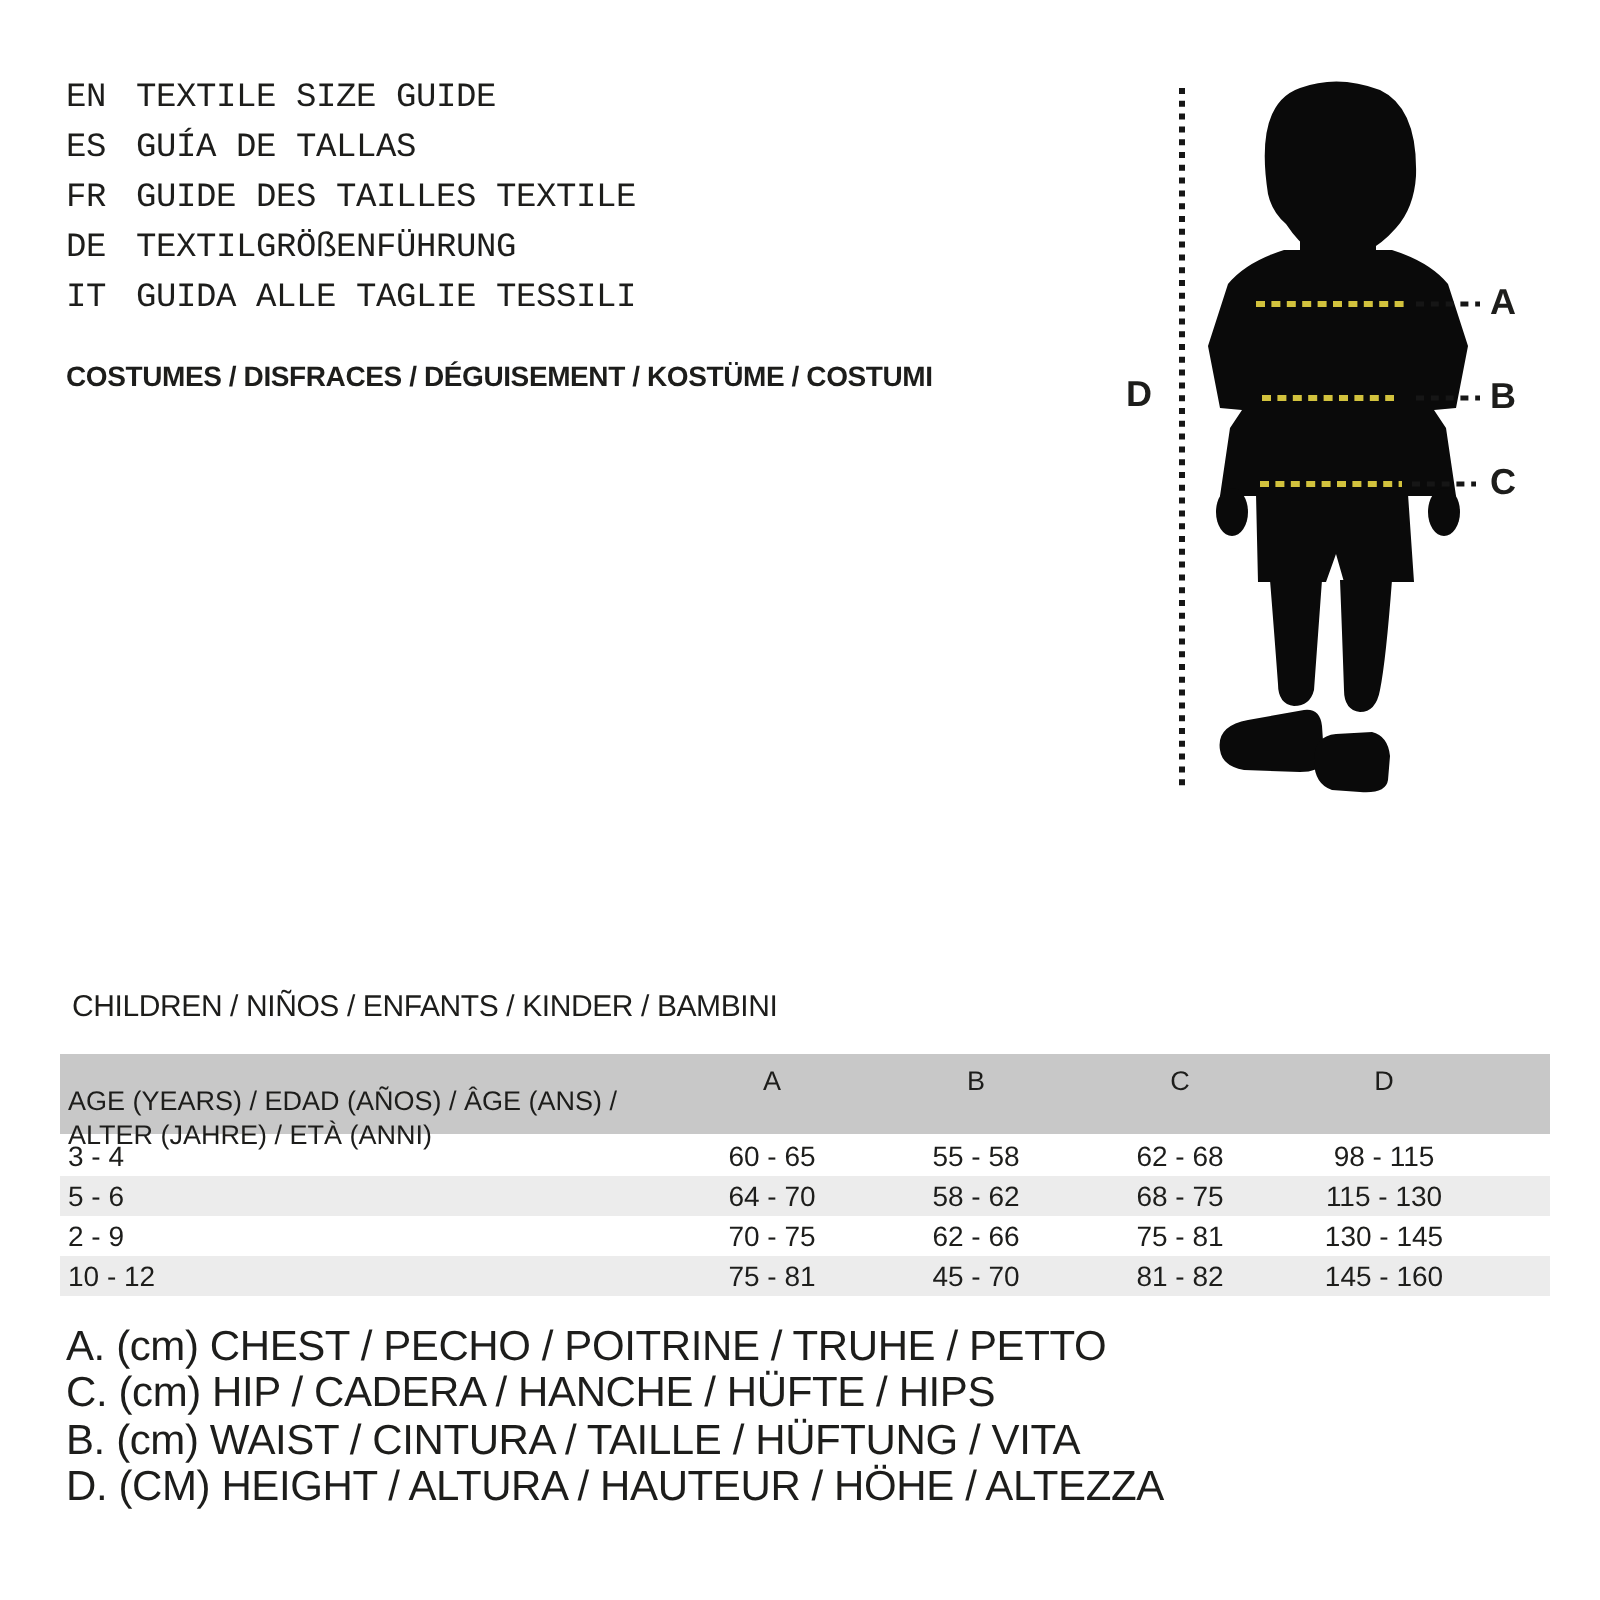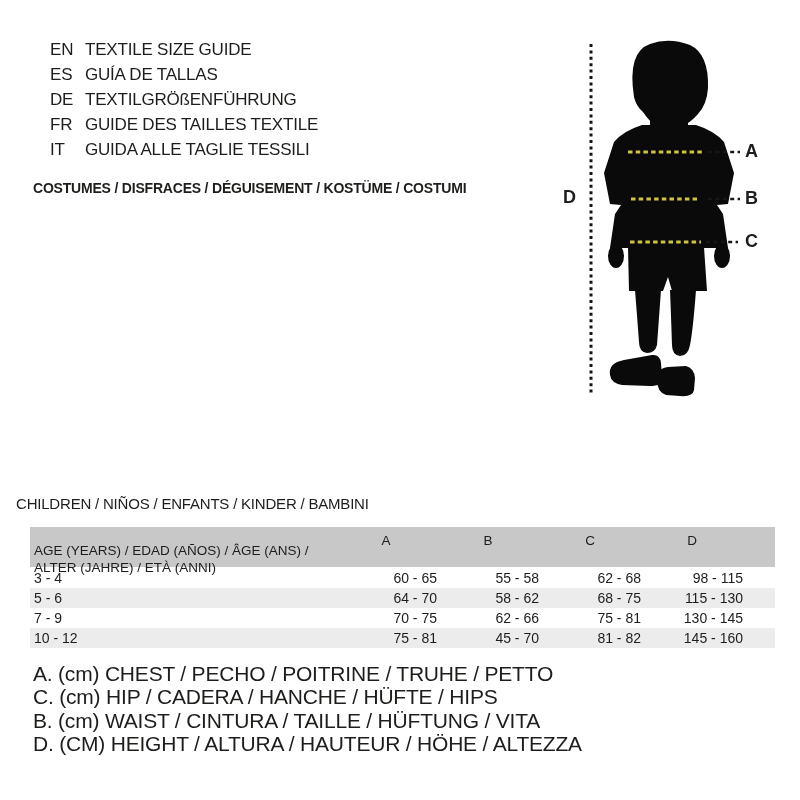--- a/index.html
+++ b/index.html
@@ -10,43 +10,43 @@
     --header-bg:#c8c8c8;
     --alt-row-bg:#ececec;
   }
   html,body{margin:0;padding:0;background:#ffffff;}
   .canvas{
     position:relative;width:800px;height:800px;background:#ffffff;overflow:hidden;
     font-family:"Liberation Sans",sans-serif;color:var(--text-color);
     -webkit-font-smoothing:antialiased;
   }
   
-  .lang-list{position:absolute;left:50px;top:37px;}
+  .lang-list{position:absolute;left:33px;top:37px;font-family:Liberation Mono, monospace;}
   .lang-row{display:flex;line-height:25px;font-size:17px;letter-spacing:-0.2px;}
   .lang-code{width:35px;flex:0 0 35px;}
   
   .category{position:absolute;left:33px;top:180px;font-size:14px;font-weight:bold;letter-spacing:-0.2px;}
   
   .figure-svg{position:absolute;left:540px;top:30px;width:260px;height:375px;}
   .fig-label{position:absolute;font-size:18px;font-weight:bold;line-height:20px;}
   .fig-label-a{left:745px;top:141px;}
   .fig-label-b{left:745px;top:188px;}
   .fig-label-c{left:745px;top:231px;}
   .fig-label-d{left:563px;top:187px;}
   
-  .table-title{position:absolute;left:16px;top:495px;font-size:15px;letter-spacing:-0.2px;}
+  .table-title{position:absolute;left:36px;top:495px;font-size:15px;letter-spacing:-0.2px;}
   .size-table{position:absolute;left:30px;top:527px;width:745px;font-size:14px;}
   .trow{display:grid;grid-template-columns:305px 102px 102px 102px 102px 32px;}
   .thead{background:var(--header-bg);height:40px;font-size:13.5px;}
   .thead .age-cell{padding:15px 0 0 4px;line-height:17px;}
   .thead .col-cell{text-align:center;padding-top:5px;line-height:17px;}
   .drow{height:20px;line-height:20px;}
   .drow.alt{background:var(--alt-row-bg);}
   .drow .age-cell{padding-left:4px;}
-  .drow .val-cell{text-align:right;}
+  .drow .val-cell{text-align:center;}
   .drow{margin-top:0;}
   .tbody{margin-top:1px;}
   
   .legend{position:absolute;left:33px;top:662px;list-style:none;margin:0;padding:0;}
   .legend li{line-height:23.4px;font-size:21px;letter-spacing:-0.2px;}
 </style>
 </head>
 <body>
 
 <div class="canvas">
@@ -54,26 +54,26 @@
   <section class="lang-list">
     <div class="lang-row">
       <span class="lang-code">EN</span>
       <span class="lang-label">TEXTILE SIZE GUIDE</span>
     </div>
     <div class="lang-row">
       <span class="lang-code">ES</span>
       <span class="lang-label">GUÍA DE TALLAS</span>
     </div>
     <div class="lang-row">
+      <span class="lang-code">FR</span>
+      <span class="lang-label">GUIDE DES TAILLES TEXTILE</span>
+    </div>
+    <div class="lang-row">
       <span class="lang-code">DE</span>
       <span class="lang-label">TEXTILGRÖßENFÜHRUNG</span>
-    </div>
-    <div class="lang-row">
-      <span class="lang-code">FR</span>
-      <span class="lang-label">GUIDE DES TAILLES TEXTILE</span>
     </div>
     <div class="lang-row">
       <span class="lang-code">IT</span>
       <span class="lang-label">GUIDA ALLE TAGLIE TESSILI</span>
     </div>
   </section>
 
   <div class="category">COSTUMES / DISFRACES / DÉGUISEMENT / KOSTÜME / COSTUMI</div>
 
   <svg class="figure-svg" viewBox="540 30 260 375" xmlns="http://www.w3.org/2000/svg" aria-hidden="true">
@@ -135,21 +135,21 @@
       </div>
       <div class="trow drow alt">
         <div class="age-cell">5 - 6</div>
         <div class="val-cell">64 - 70</div>
         <div class="val-cell">58 - 62</div>
         <div class="val-cell">68 - 75</div>
         <div class="val-cell">115 - 130</div>
         <div></div>
       </div>
       <div class="trow drow">
-        <div class="age-cell">7 - 9</div>
+        <div class="age-cell">2 - 9</div>
         <div class="val-cell">70 - 75</div>
         <div class="val-cell">62 - 66</div>
         <div class="val-cell">75 - 81</div>
         <div class="val-cell">130 - 145</div>
         <div></div>
       </div>
       <div class="trow drow alt">
         <div class="age-cell">10 - 12</div>
         <div class="val-cell">75 - 81</div>
         <div class="val-cell">45 - 70</div>

